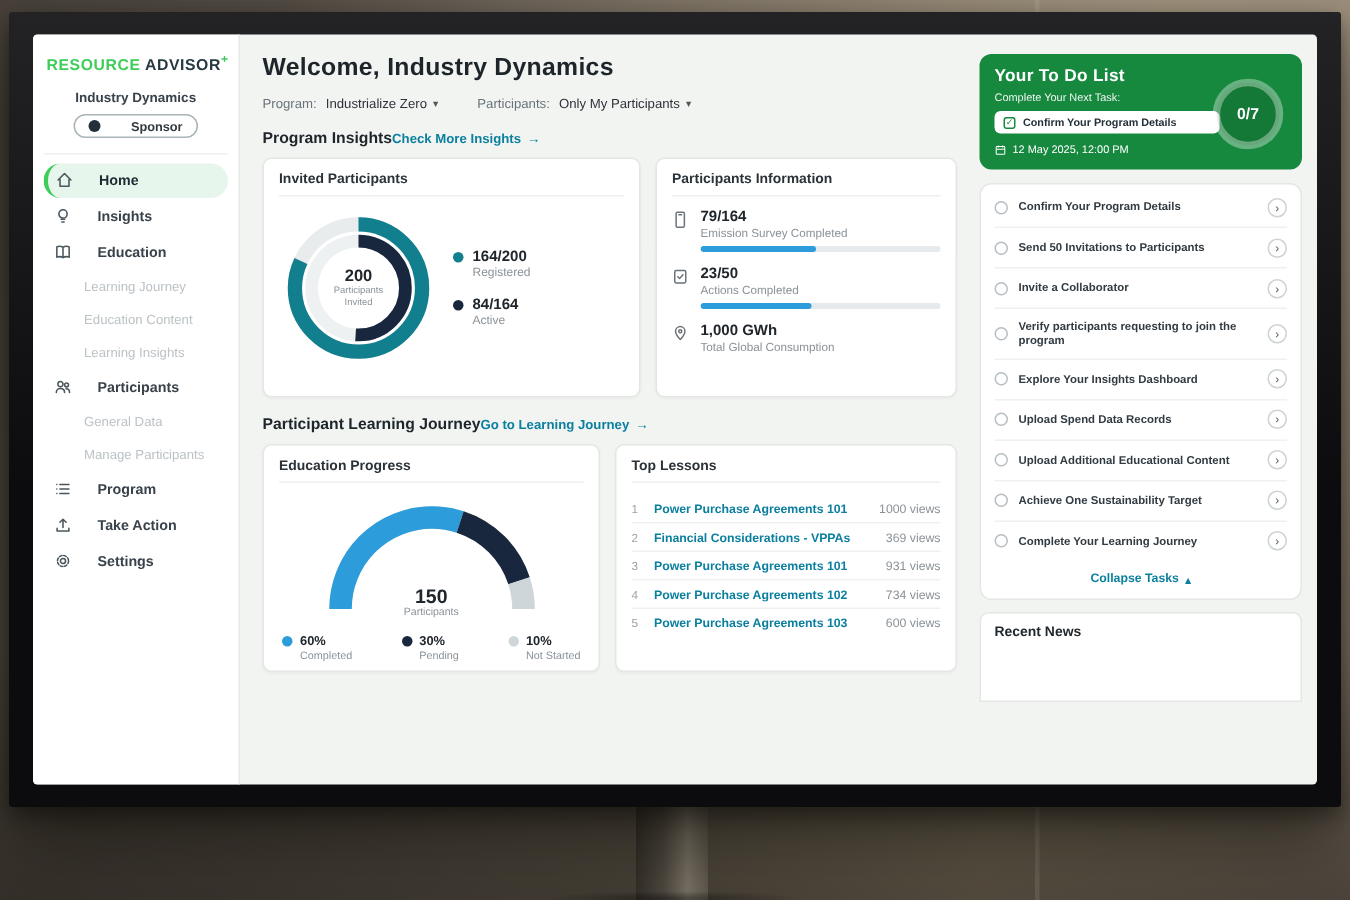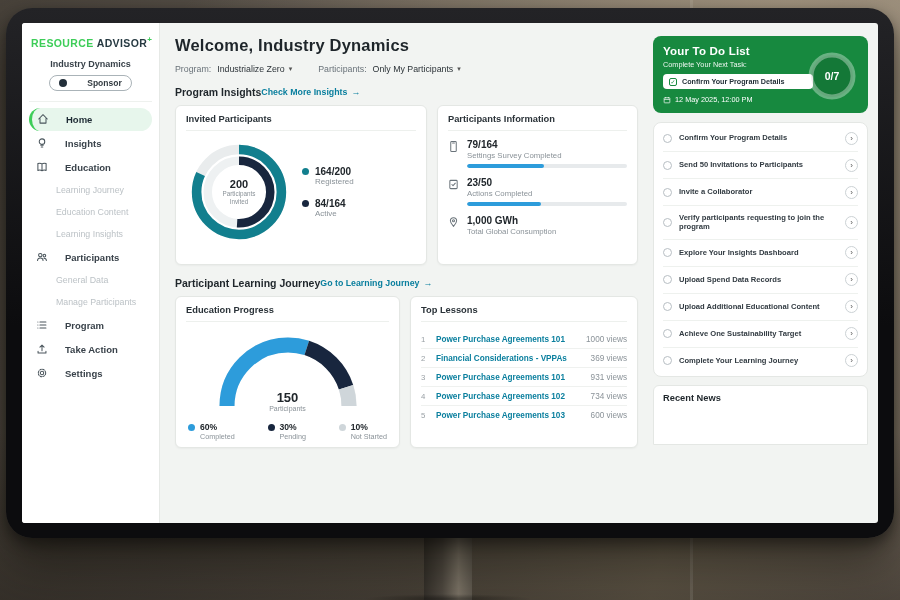--- a/index.html
+++ b/index.html
@@ -12,21 +12,21 @@
       linear-gradient(to bottom, rgba(0,0,0,0) 72%, rgba(30,26,21,.55) 100%),
       radial-gradient(130% 95% at 88% 18%, #a89a86 0%, rgba(168,154,134,0) 55%),
       linear-gradient(103deg,#48423a 0%,#59524a 28%,#6e6558 52%,#93866f 76%,#83776a 100%);
   }
   .stage::after{content:"";position:absolute;left:690px;top:0;width:3px;height:600px;background:rgba(255,255,255,.10)}
 
   .stand-neck{position:absolute;left:424px;top:534px;width:48px;height:66px;
     background:linear-gradient(90deg,#34302a 0%,#4e4840 38%,#7b7366 72%,#5f594f 100%);}
   .stand-neck::after{content:"";position:absolute;left:-60px;top:60px;width:168px;height:10px;background:radial-gradient(50% 50% at 50% 50%,rgba(0,0,0,.4),rgba(0,0,0,0))}
 
-  .monitor{position:absolute;left:6px;top:8px;width:888px;height:530px;border-radius:26px;
+  .monitor{position:absolute;left:6px;top:8px;width:888px;height:530px;border-radius:2px;
     background:linear-gradient(#232326,#0c0c0e 60%);
     box-shadow:0 26px 48px rgba(15,12,8,.55),0 6px 14px rgba(0,0,0,.45);padding-left:26px;}
   .screen{position:absolute;left:16px;top:15px;width:856px;height:500px;background:#f2f4f2;border-radius:3px;overflow:hidden;display:flex;color:#2c3338}
 
   
   .sidebar{width:138px;background:#fff;border-right:1px solid #e6e9e6;padding:10px 7px 8px;flex:none}
   .logo{font-size:10.5px;font-weight:bold;letter-spacing:.4px;text-align:left;padding:2px 2px 8px;white-space:nowrap}
   .logo-green{color:var(--c-green)}
   .logo-dark{color:#273a42}
   .logo-plus{color:var(--c-green);font-size:8px;vertical-align:super}
@@ -286,21 +286,21 @@
         <div class="card-title">Participants Information</div>
         <div class="metric">
           <span class="m-ico">
                 <svg viewBox="0 0 12 14">
                   <rect x="3" y="1.5" width="6" height="11" rx="1"></rect>
                   <path d="M5 3.3 h2"></path>
                 </svg>
               </span>
           <div class="m-body">
             <div class="m-value">79/164</div>
-            <div class="m-label">Settings Survey Completed</div>
+            <div class="m-label">Emission Survey Completed</div>
             <div class="m-track">
                   <div class="m-fill" style="width: 48%;"></div>
                 </div>
           </div>
         </div>
         <div class="metric">
           <span class="m-ico">
                 <svg viewBox="0 0 12 14">
                   <rect x="2" y="2.5" width="8" height="9" rx="1"></rect>
                   <path d="M4.2 7 l1.3 1.3 L8 5.6"></path>
@@ -466,20 +466,24 @@
       <div class="task">
         <span class="task-cb"></span>
         <span class="task-label">Achieve One Sustainability Target</span>
         <button class="task-go">›</button>
       </div>
       <div class="task" style="border-bottom:none">
         <span class="task-cb"></span>
         <span class="task-label">Complete Your Learning Journey</span>
         <button class="task-go">›</button>
       </div>
+      <a class="collapse">
+        <span>Collapse Tasks</span>
+        <span>▴</span>
+      </a>
     </div>
 
     <div class="news-bar">
       <div class="news-title">Recent News</div>
     </div>
   </aside>
 
 </div>
 </div>
 

